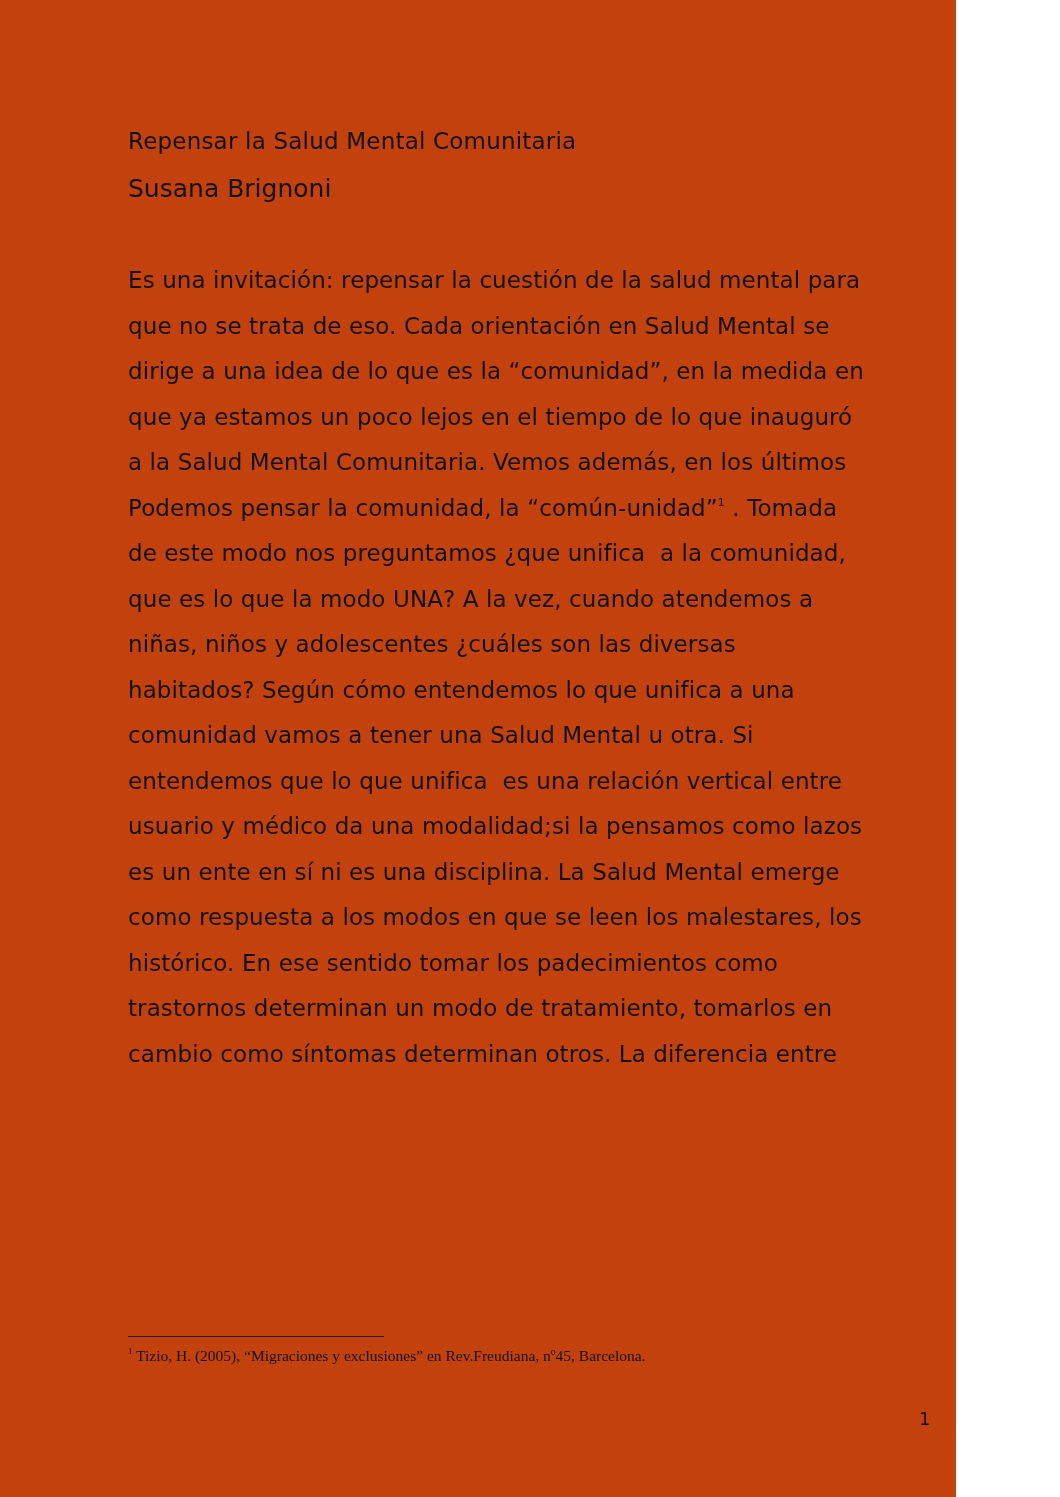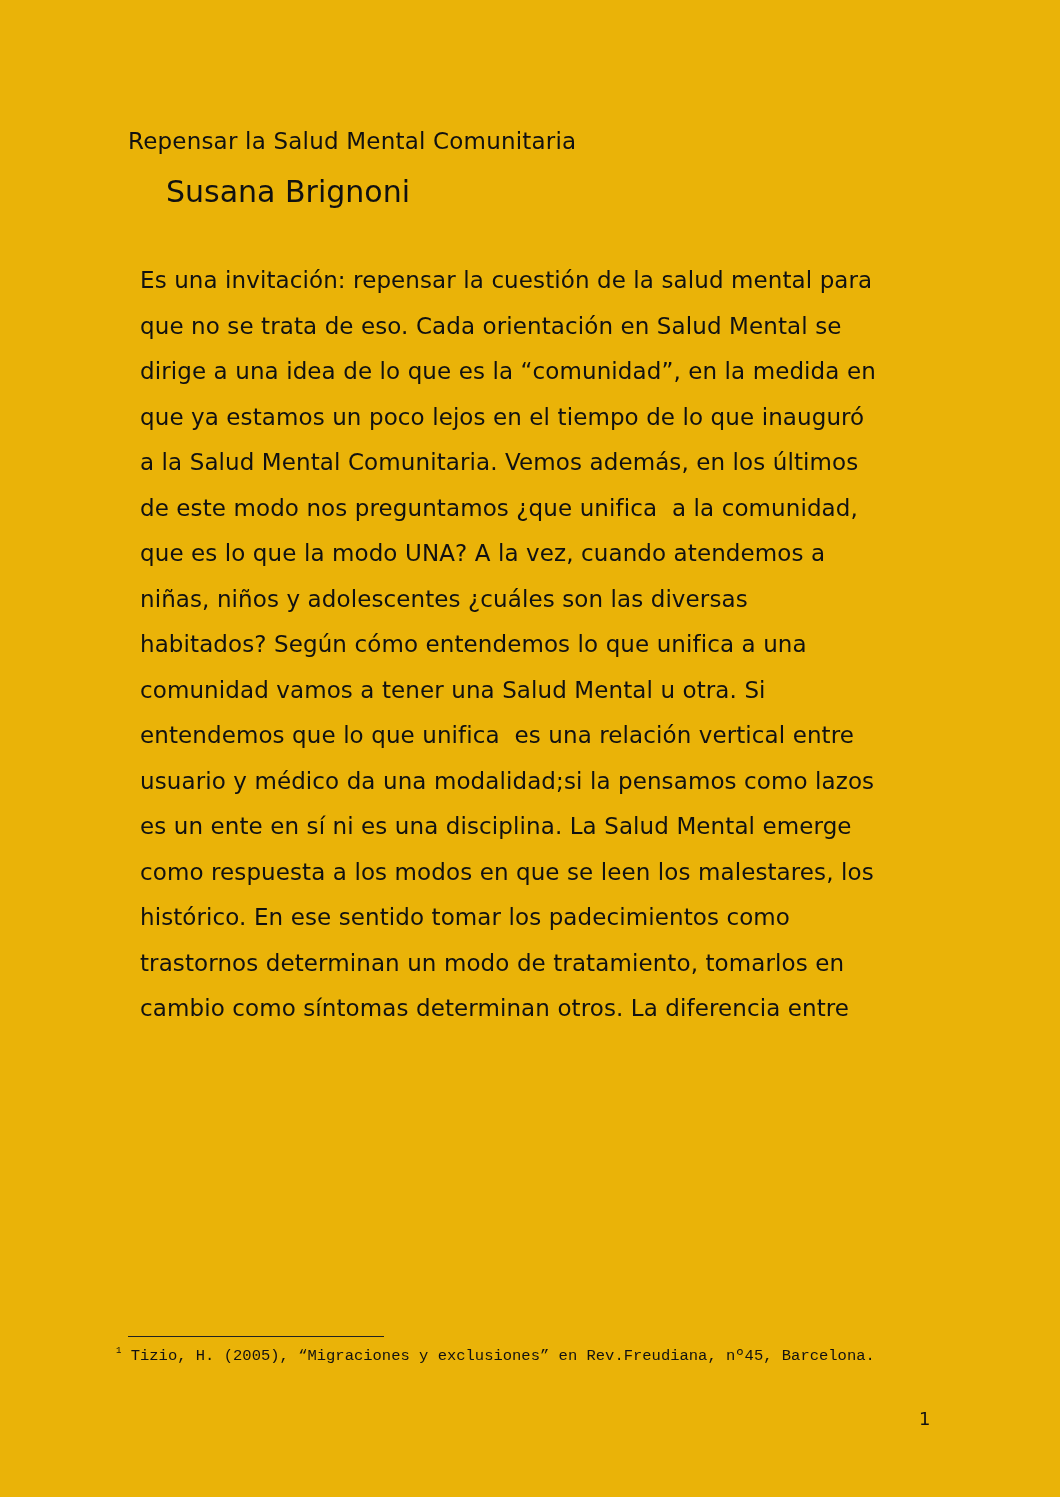--- a/index.html
+++ b/index.html
@@ -1,40 +1,41 @@
 <!DOCTYPE html>
 <html><head>
 <meta charset="utf-8">
 <style>
   html, body { margin: 0; padding: 0; background: #ffffff; }
   body { width: 1060px; height: 1497px; position: relative; overflow: hidden; font-family: "DejaVu Sans", sans-serif; color: #111111; }
-  .page { position: absolute; left: 0; top: 0; width: 1060px; height: 1497px; background: #eab308; }
+  .page { position: absolute; left: 0; top: 0; width: 956px; height: 1497px; background: #c2410c; }
   .title { position: absolute; left: 128px; top: 128px; font-size: 23px; letter-spacing: 0.2px; white-space: nowrap; }
-  .author { position: absolute; left: 128px; top: 174px; font-size: 30px; white-space: nowrap; margin-left: 38px; }
-  .body-lines { position: absolute; left: 128px; top: 262px; margin-left: 12px; }
+  .author { position: absolute; left: 128px; top: 174px; font-size: 25px; white-space: nowrap; }
+  .body-lines { position: absolute; left: 128px; top: 262px; }
   .line { height: 45.5px; line-height: 36px; font-size: 23px; white-space: pre; letter-spacing: 0.1px; }
   sup.fn-ref { font-size: 11px; vertical-align: 10px; line-height: 0; }
   .fn-rule { position: absolute; left: 128px; top: 1336px; width: 256px; height: 0; border-top: 1.5px solid #222; }
-  .footnote { position: absolute; left: 116px; top: 1347px; font-family: Liberation Mono, monospace; font-size: 15.5px; white-space: nowrap; }
+  .footnote { position: absolute; left: 128px; top: 1347px; font-family: Liberation Serif, serif; font-size: 15.5px; white-space: nowrap; }
   .footnote sup { font-size: 9px; vertical-align: 7px; line-height: 0; }
   .page-number { position: absolute; left: 919px; top: 1408px; font-size: 18px; }
 </style>
 </head>
 <body>
 
 <div class="page">
   <div class="title">Repensar la Salud Mental Comunitaria</div>
   <div class="author">Susana Brignoni</div>
 
   <div class="body-lines">
     <div class="line">Es una invitación: repensar la cuestión de la salud mental para</div>
     <div class="line">que no se trata de eso. Cada orientación en Salud Mental se</div>
     <div class="line">dirige a una idea de lo que es la “comunidad”, en la medida en</div>
     <div class="line">que ya estamos un poco lejos en el tiempo de lo que inauguró</div>
     <div class="line">a la Salud Mental Comunitaria. Vemos además, en los últimos</div>
+    <div class="line"><span>Podemos pensar la comunidad, la “común-unidad”</span><sup class="fn-ref">1</sup><span> . Tomada</span></div>
     <div class="line">de este modo nos preguntamos ¿que unifica  a la comunidad,</div>
     <div class="line">que es lo que la modo UNA? A la vez, cuando atendemos a</div>
     <div class="line">niñas, niños y adolescentes ¿cuáles son las diversas</div>
     <div class="line">habitados? Según cómo entendemos lo que unifica a una</div>
     <div class="line">comunidad vamos a tener una Salud Mental u otra. Si</div>
     <div class="line">entendemos que lo que unifica  es una relación vertical entre</div>
     <div class="line">usuario y médico da una modalidad;si la pensamos como lazos</div>
     <div class="line">es un ente en sí ni es una disciplina. La Salud Mental emerge</div>
     <div class="line">como respuesta a los modos en que se leen los malestares, los</div>
     <div class="line">histórico. En ese sentido tomar los padecimientos como</div>

